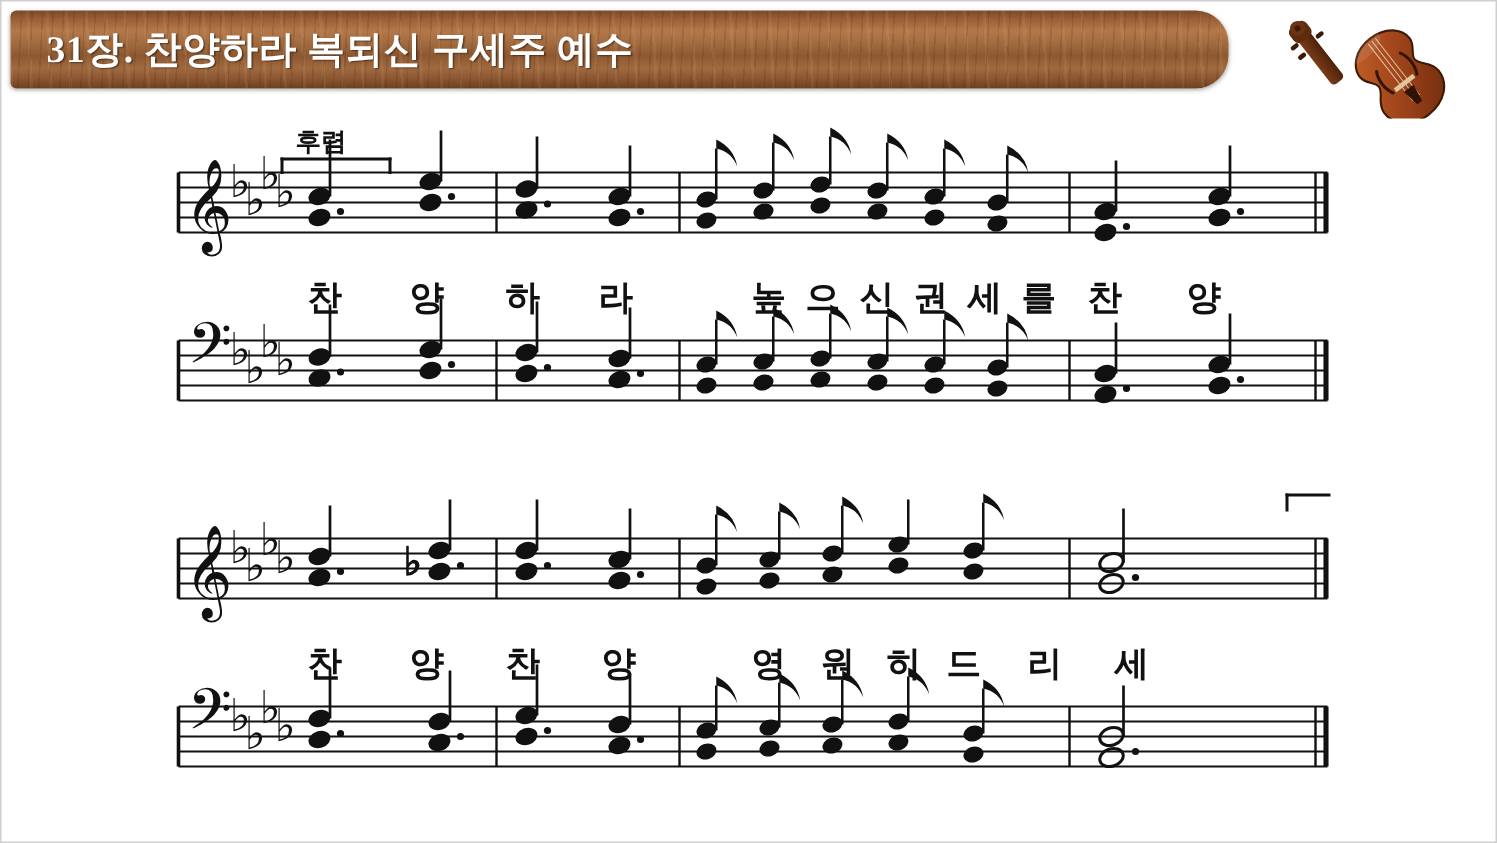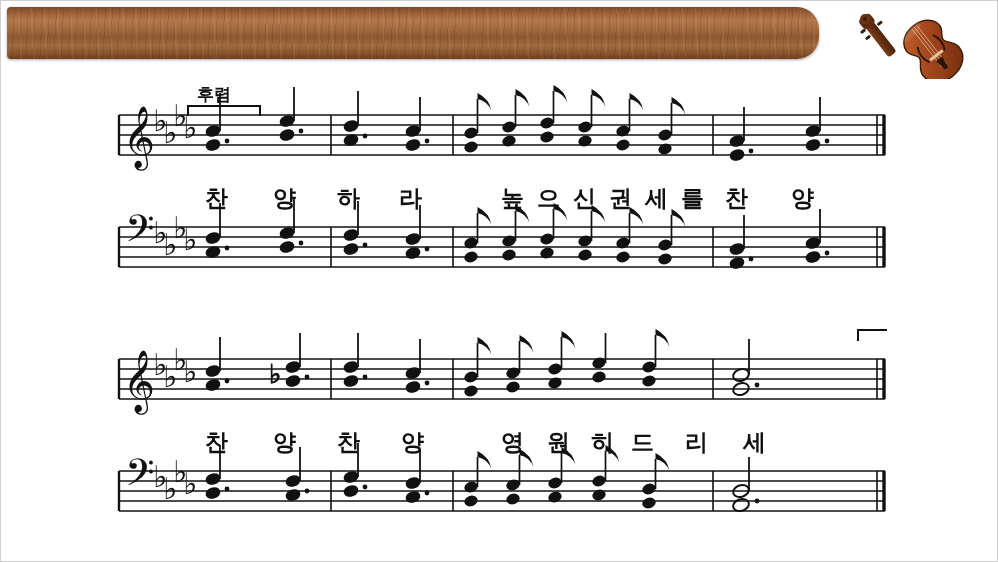--- a/index.html
+++ b/index.html
@@ -130,20 +130,21 @@
     height: 10px;
     border-left: 2px solid #111;
     border-top: 2px solid #111;
   }
 </style>
 </head>
 <body>
 
 <div id="title-banner">
   <div class="grain"></div>
+  <div id="title-text">31장. 찬양하라 복되신 구세주 예수</div>
 </div>
 
 <div id="violin">
   <svg width="152" height="76" viewBox="0 0 152 76" xmlns="http://www.w3.org/2000/svg">
     <defs>
       <linearGradient id="vbody" x1="0" y1="0" x2="1" y2="1">
         <stop offset="0%" stop-color="#c4632a"></stop>
         <stop offset="45%" stop-color="#a4461c"></stop>
         <stop offset="100%" stop-color="#6e2a0c"></stop>
       </linearGradient>

